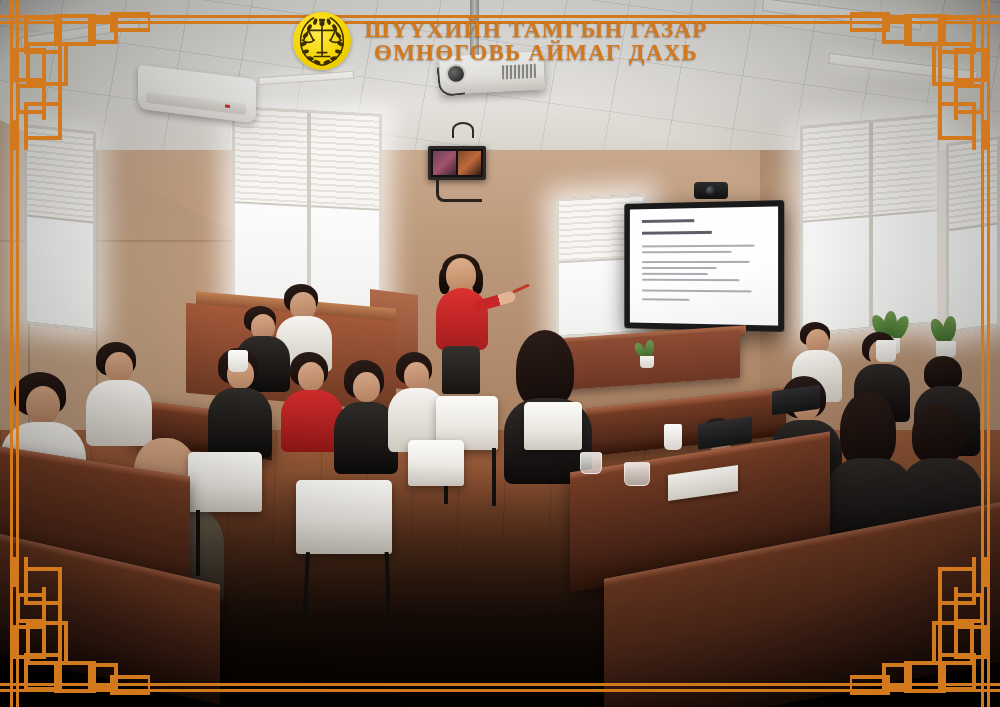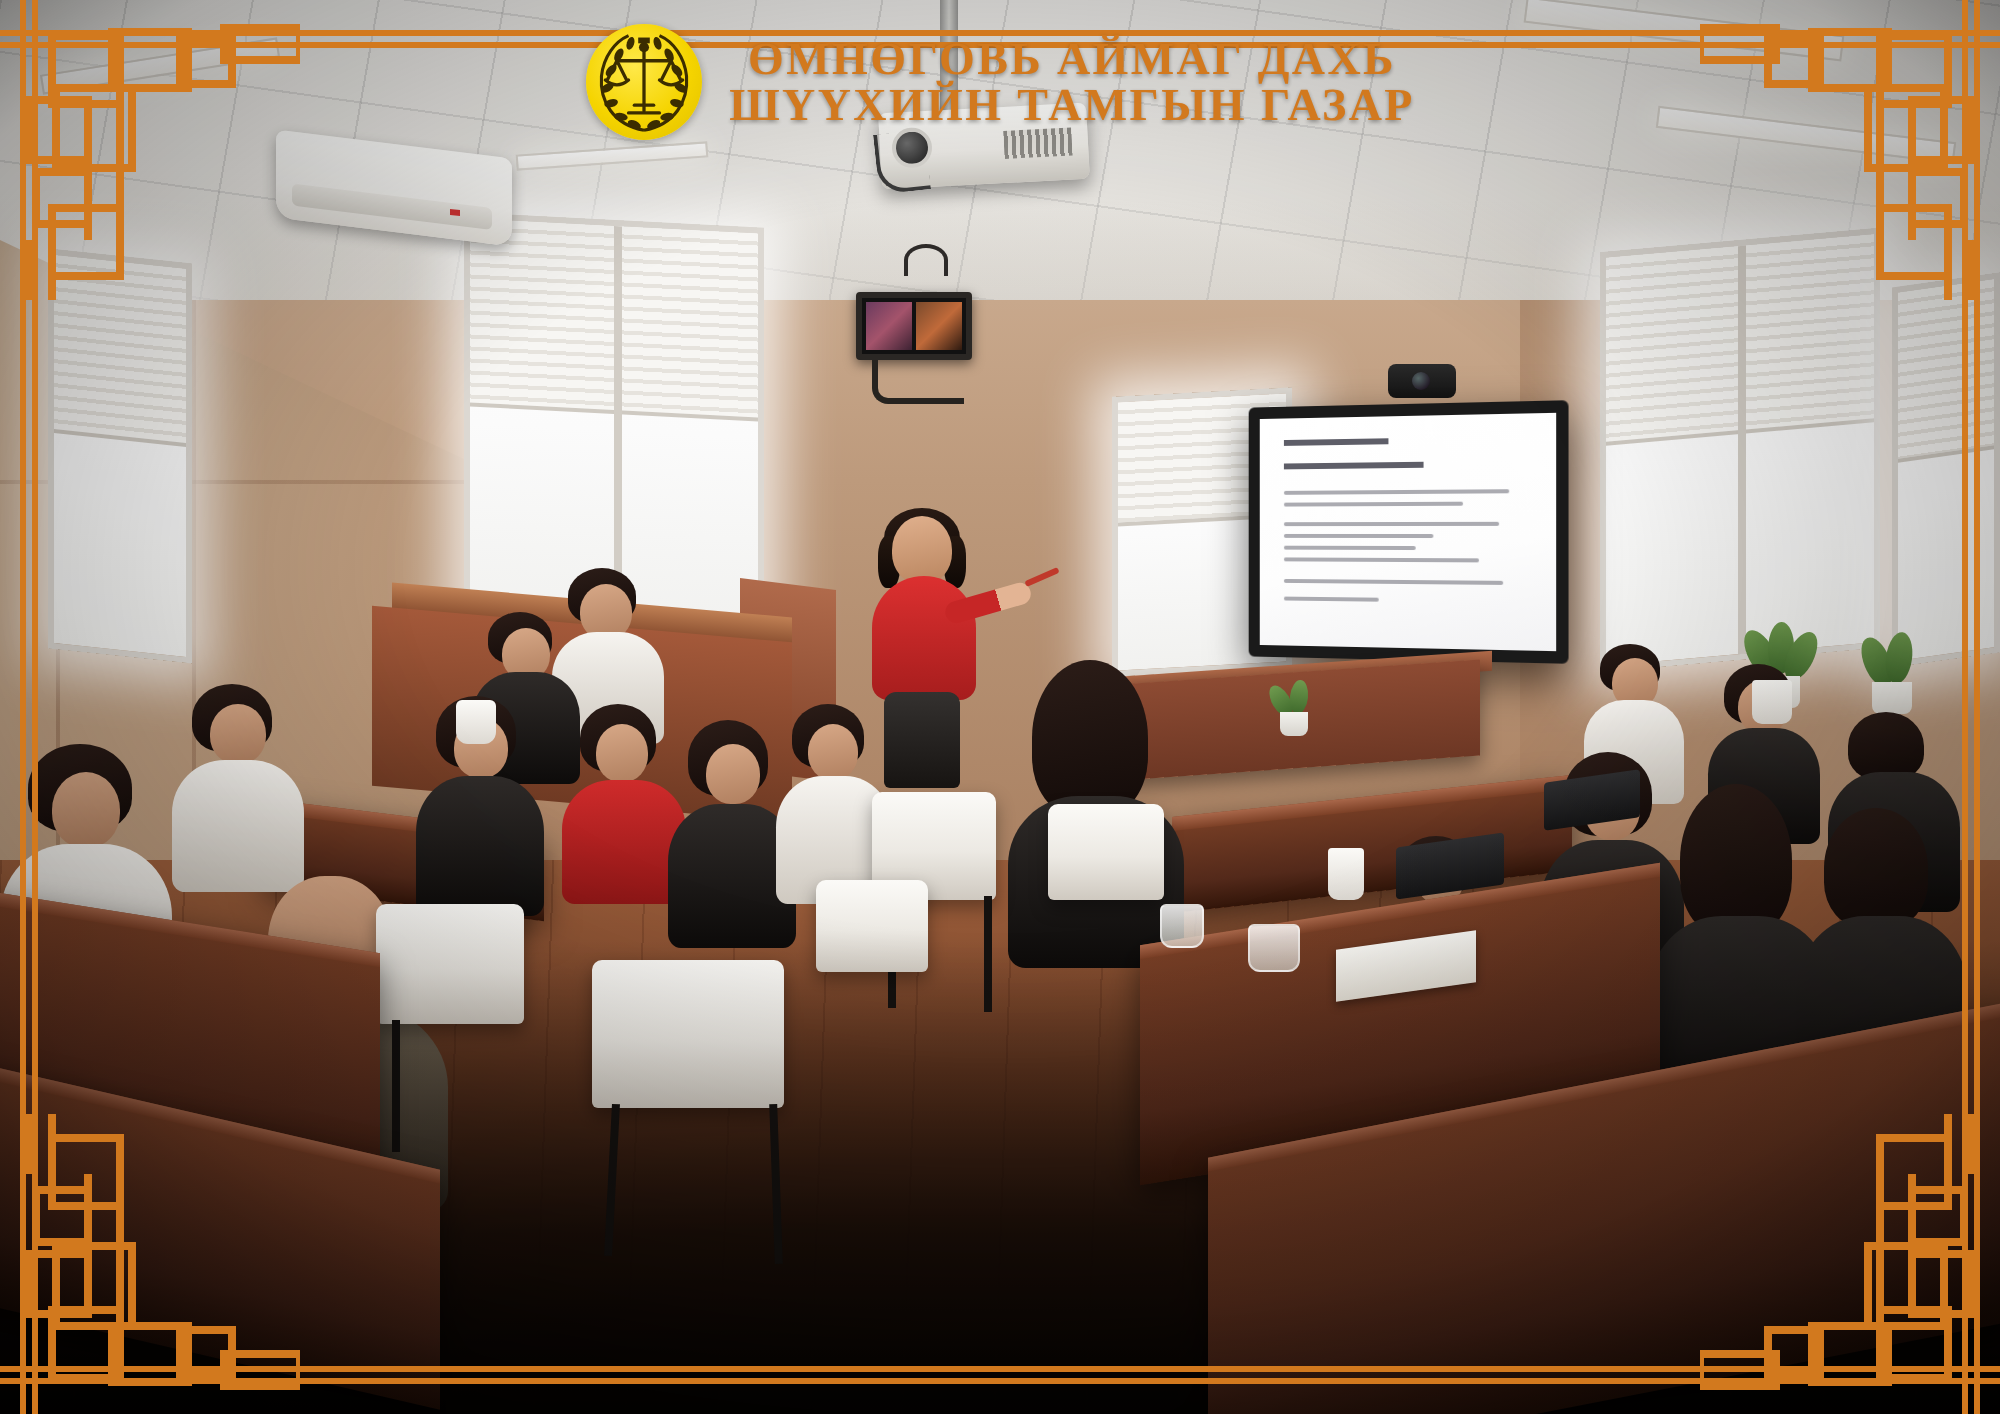--- a/index.html
+++ b/index.html
@@ -741,18 +741,18 @@
           <path d="M10 29 Q16 34 22 29"></path>
           <path d="M38 29 Q44 34 50 29"></path>
           <path d="M22 46 L38 46"></path>
           <path d="M25 42 L35 42"></path>
         </g>
         <circle cx="30" cy="12" r="2.6" fill="#3b2d00"></circle>
         <rect x="27" y="7" width="6" height="3" fill="#3b2d00"></rect>
       </svg>
     </div>
     <div class="title-wrap">
+      <div class="title-line">ШҮҮХИЙН ТАМГЫН ГАЗАР</div>
       <div class="title-line">ӨМНӨГОВЬ АЙМАГ ДАХЬ</div>
-      <div class="title-line">ШҮҮХИЙН ТАМГЫН ГАЗАР</div>
     </div>
   </div>
 
 </div>
 
 </body></html>

